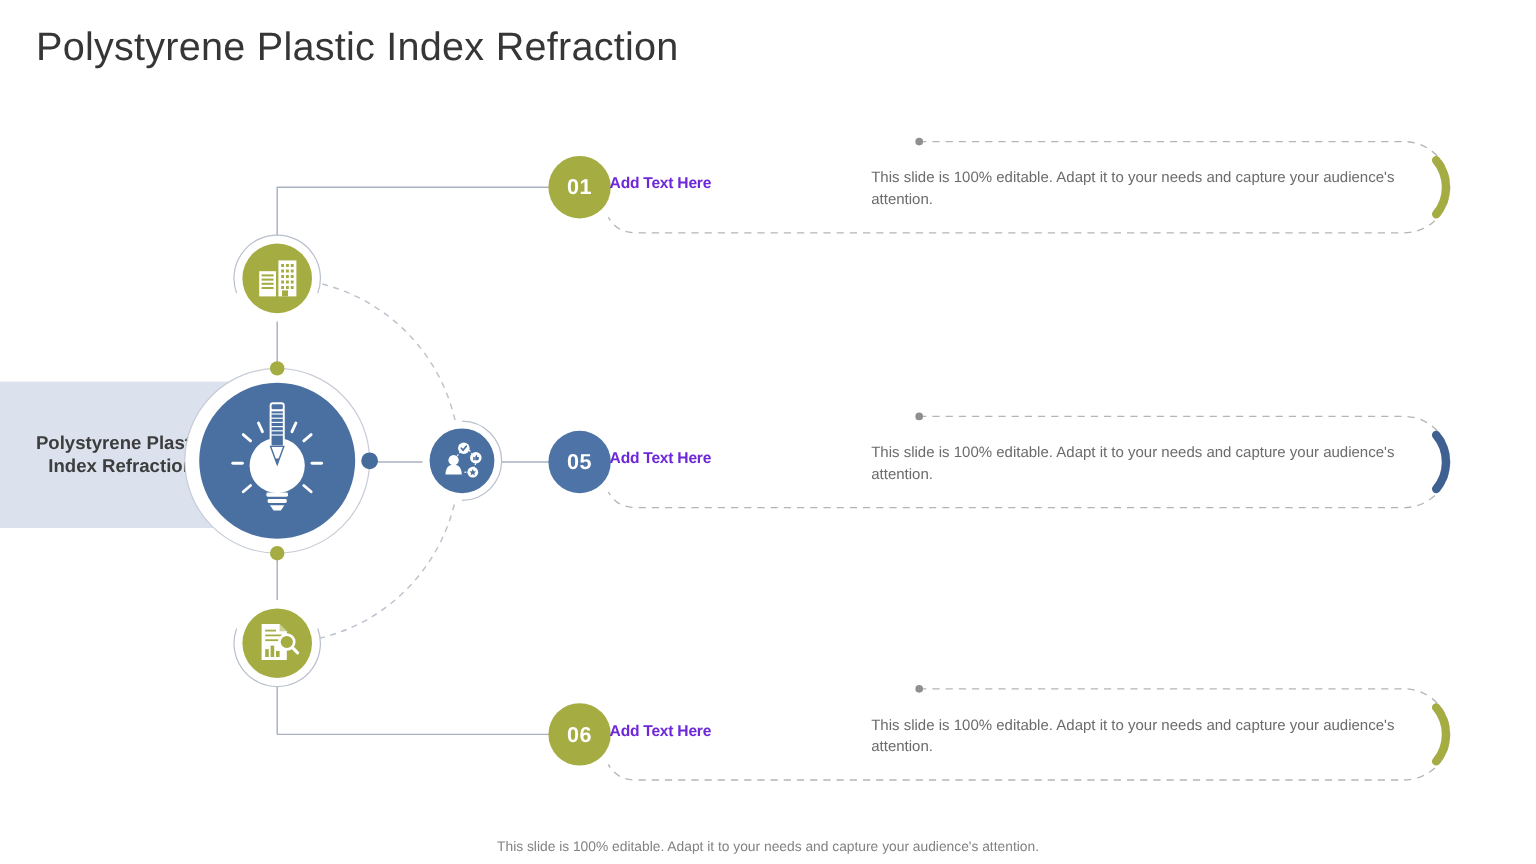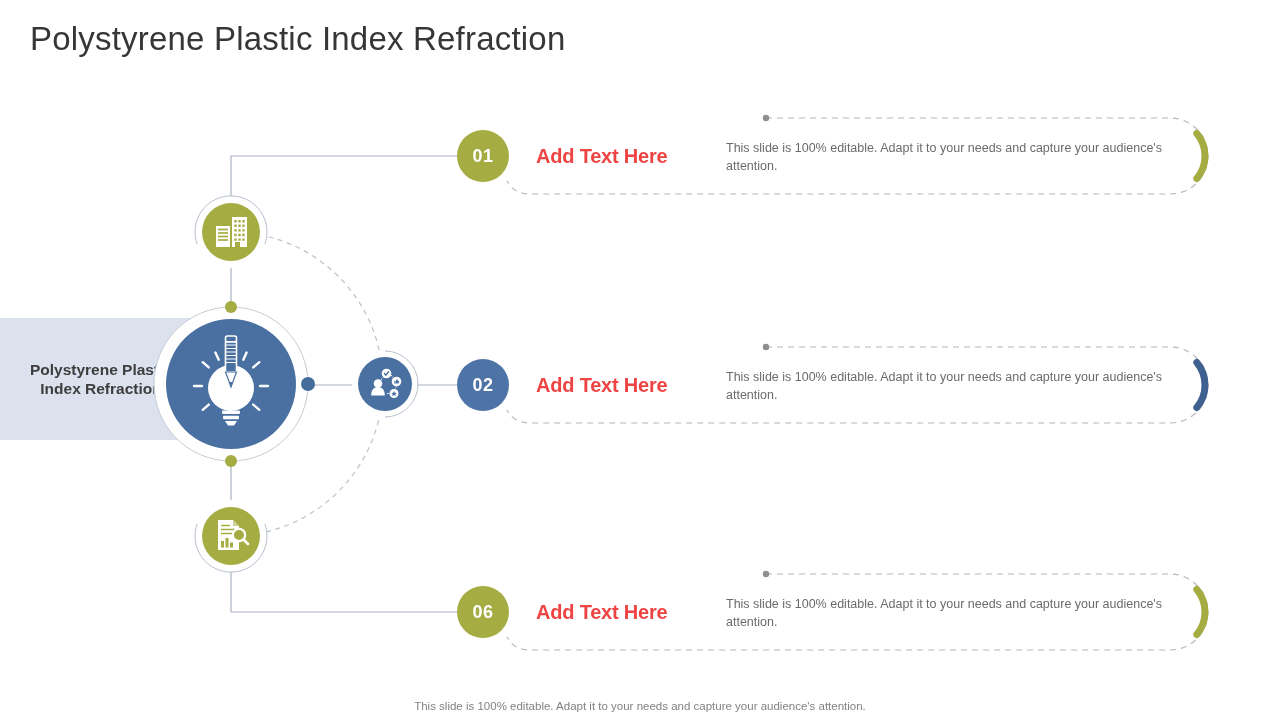--- a/index.html
+++ b/index.html
@@ -22,22 +22,22 @@
   svg.overlay{position:absolute;left:0;top:0;z-index:1;}
   .badge{
     position:absolute;width:52px;height:52px;border-radius:50%;z-index:2;
     display:flex;align-items:center;justify-content:center;
     color:#ffffff;font-size:18px;font-weight:bold;letter-spacing:0.5px;
   }
   .badge.olive{background:#a4ac42;text-align:right;}
   .badge.blue{background:#4e73a6;}
   .b1{left:457px;top:130px;} .b2{left:457px;top:359px;} .b3{left:457px;top:586px;}
   .row-heading{
-    position:absolute;left:536px;width:210px;z-index:2;
-    font-size:20px;font-weight:bold;color:#ef4444;letter-spacing:-0.2px;white-space:nowrap;
+    position:absolute;left:508px;width:210px;z-index:2;
+    font-size:13px;font-weight:bold;color:#6d28d9;letter-spacing:-0.2px;white-space:nowrap;
   }
   .h1{top:145px;} .h2{top:374px;} .h3{top:601px;}
   .row-desc{
     position:absolute;left:726px;width:452px;z-index:2;
     font-size:12.5px;color:#6b6b6b;line-height:1.45;
   }
   .d1{top:139px;} .d2{top:368px;} .d3{top:595px;}
   .footer{
     position:absolute;left:0;top:700px;width:1280px;text-align:center;
     font-size:11.5px;color:#828282;z-index:2;
@@ -175,21 +175,21 @@
         <circle cx="11.5" cy="-2.5" r="4.8" fill="#ffffff"></circle>
         <rect x="9.3" y="-3.2" width="1.3" height="2.8" fill="#4a70a2"></rect>
         <path d="M 11 -3.4 L 12 -5 L 12.8 -4.2 L 12.4 -3.2 L 13.9 -3.2 L 14.2 -2.4 L 13.5 -0.4 L 11 -0.4 Z" fill="#4a70a2"></path>
         <circle cx="9" cy="9.5" r="4.5" fill="#ffffff"></circle>
         <path d="M 9 6.9 L 9.8 8.7 L 11.8 8.9 L 10.3 10.2 L 10.8 12.2 L 9 11.1 L 7.2 12.2 L 7.7 10.2 L 6.2 8.9 L 8.2 8.7 Z" fill="#4a70a2"></path>
       </g>
     </g>
   </svg>
 
   <div class="badge olive b1">01</div>
-  <div class="badge blue b2">02</div>
+  <div class="badge blue b2">05</div>
   <div class="badge olive b3">06</div>
 
   <div class="row-heading h1">Add Text Here</div>
   <div class="row-heading h2">Add Text Here</div>
   <div class="row-heading h3">Add Text Here</div>
 
   <div class="row-desc d1">This slide is 100% editable. Adapt it to your needs and capture your audience's attention.</div>
   <div class="row-desc d2">This slide is 100% editable. Adapt it to your needs and capture your audience's attention.</div>
   <div class="row-desc d3">This slide is 100% editable. Adapt it to your needs and capture your audience's attention.</div>
 

